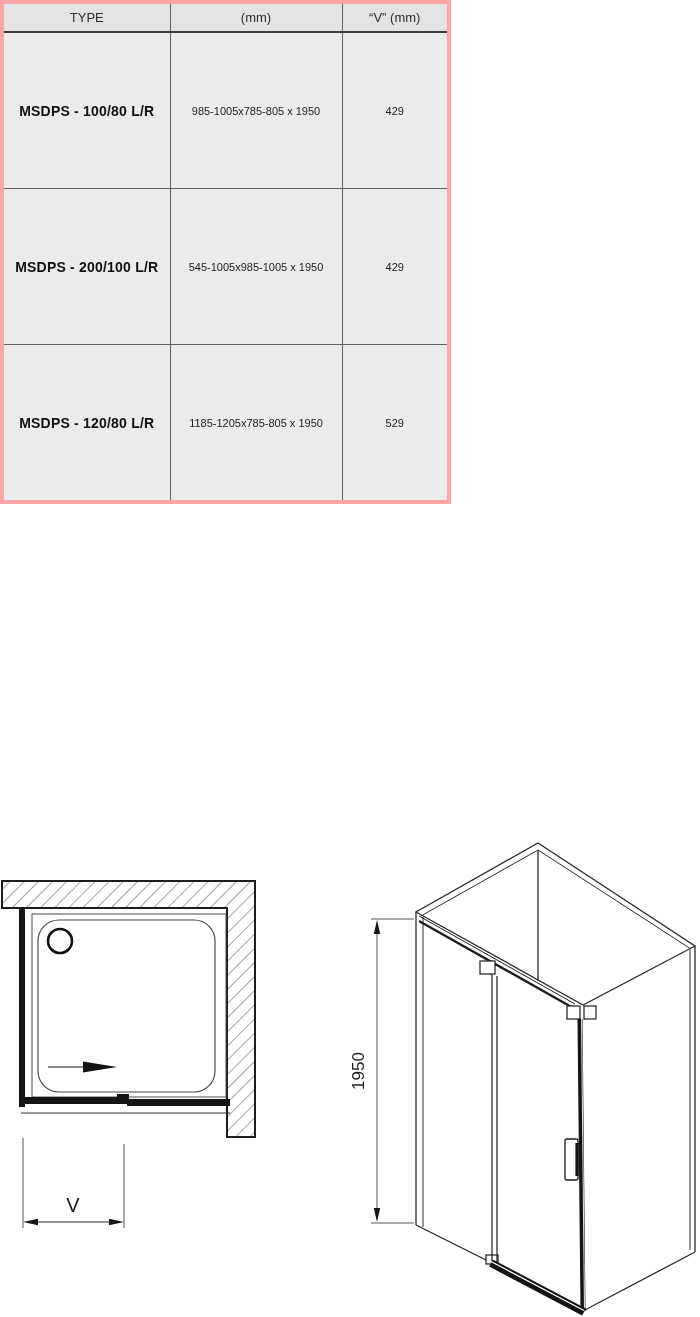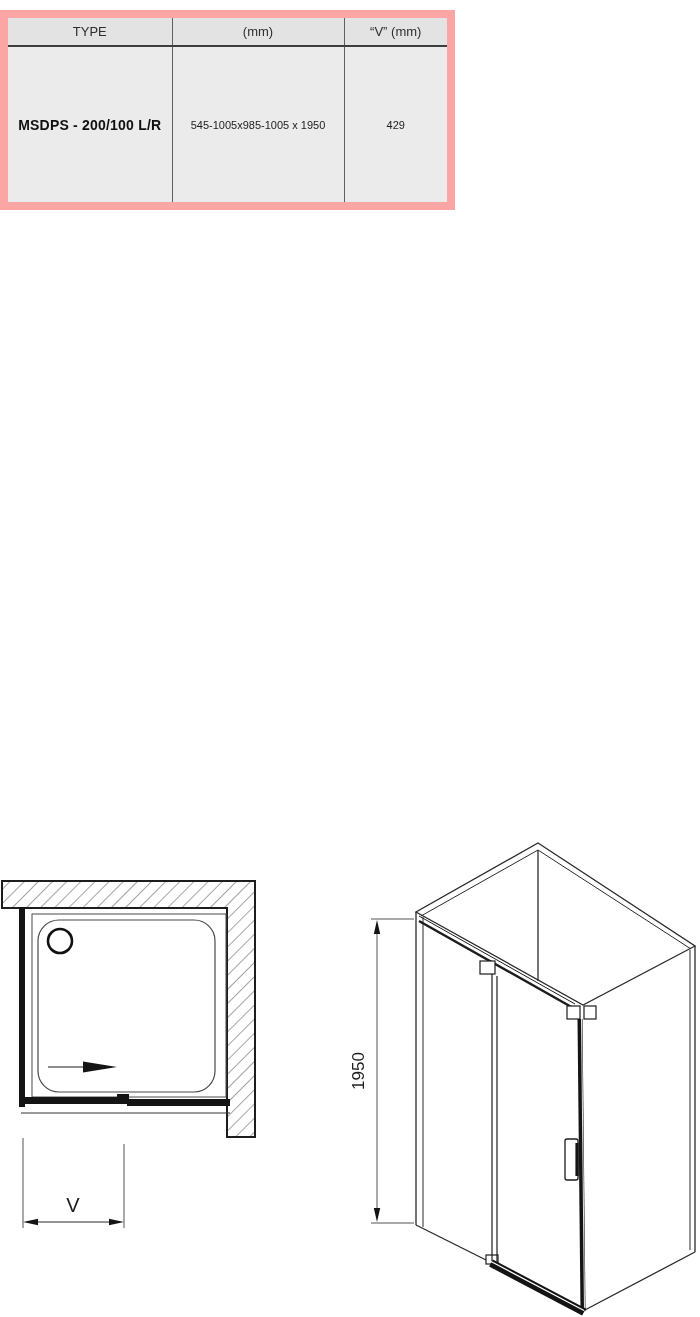--- a/index.html
+++ b/index.html
@@ -1,21 +1,21 @@
 <!DOCTYPE html>
 <html><head>
 <meta charset="utf-8">
 <style>
   html,body{margin:0;padding:0;background:#fff;}
   body{width:700px;height:1317px;position:relative;font-family:"Liberation Sans",sans-serif;
        -webkit-font-smoothing:antialiased;overflow:hidden;}
 
   
-  .spec-table{position:absolute;left:0;top:10px;width:447px;border-collapse:collapse;
-              table-layout:fixed;border:8px solid #fca5a5;}
+  .spec-table{position:absolute;left:0;top:0;width:447px;border-collapse:collapse;
+              table-layout:fixed;border:4px solid #fca5a5;}
   .spec-table th,.spec-table td{border:1px solid #606060;text-align:center;vertical-align:middle;
               padding:0;background:#ebebeb;}
   .spec-table th{height:27px;background:#e3e3e3;font-size:13px;font-weight:400;color:#2e2e2e;
               border-bottom:2px solid #3d3d3d;}
   .spec-table td{height:155px;}
   .col-type{width:168px;}
   .col-mm{width:172px;}
   .col-v{width:107px;}
   td.cell-type{font-weight:700;font-size:14px;color:#101010;letter-spacing:.2px;}
   td.cell-mm,td.cell-v{font-size:11px;color:#1c1c1c;}
@@ -33,23 +33,33 @@
     </colgroup>
   <thead>
     <tr>
       <th>TYPE</th>
       <th>(mm)</th>
       <th>“V”  (mm)</th>
     </tr>
   </thead>
   <tbody>
     <tr>
+      <td class="cell-type">MSDPS - 100/80 L/R</td>
+      <td class="cell-mm">985-1005x785-805 x 1950</td>
+      <td class="cell-v">429</td>
+    </tr>
+    <tr>
       <td class="cell-type">MSDPS - 200/100 L/R</td>
       <td class="cell-mm">545-1005x985-1005 x 1950</td>
       <td class="cell-v">429</td>
+    </tr>
+    <tr>
+      <td class="cell-type">MSDPS - 120/80 L/R</td>
+      <td class="cell-mm">1185-1205x785-805 x 1950</td>
+      <td class="cell-v">529</td>
     </tr>
   </tbody>
 </table>
 
 <svg class="diagram" style="left:0;top:850px" width="290" height="420" viewBox="0 850 290 420">
   <defs>
     <pattern id="hatch" width="10" height="10" patternUnits="userSpaceOnUse" patternTransform="rotate(45)">
       <rect width="10" height="10" fill="#ffffff"></rect>
       <line x1="0" y1="0" x2="0" y2="10" stroke="#4a4a4a" stroke-width="1"></line>
     </pattern>

